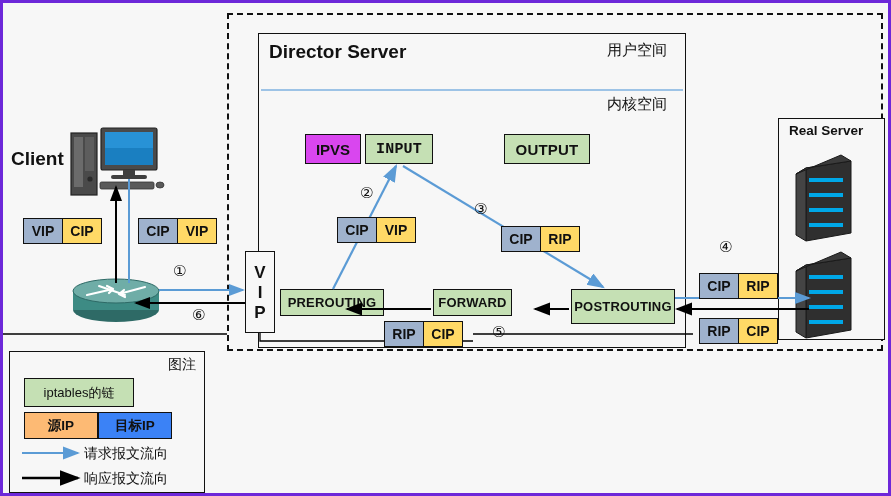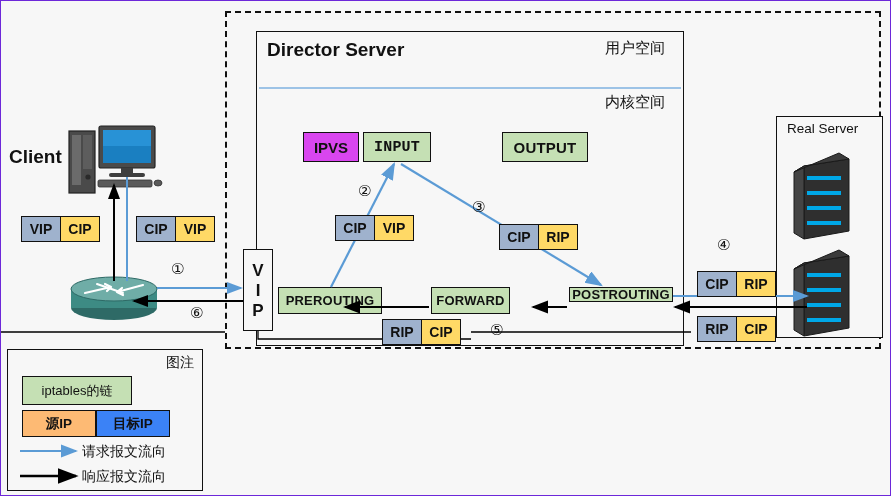--- a/index.html
+++ b/index.html
@@ -3,21 +3,21 @@
 <meta charset="utf-8">
 <style>
   html,body{margin:0;padding:0;}
   body{
     width:891px;height:496px;
     background:#f7f7f7;
     font-family:"Liberation Sans","DejaVu Sans",sans-serif;
     position:relative;overflow:hidden;
   }
   #stage{position:absolute;left:0;top:0;width:891px;height:496px;
-         border:1px solid #6d28d9;box-sizing:border-box;background:#f7f7f7;}
+         border:3px solid #6d28d9;box-sizing:border-box;background:#f7f7f7;}
   .abs{position:absolute;box-sizing:border-box;}
 
   
   .chain{
     background:#c5e0b4;border:1.6px solid #111;
     display:flex;align-items:center;justify-content:center;
     font-weight:bold;color:#111;letter-spacing:.2px;
   }
   .ipvs{
     background:#d946ef;border:1.6px solid #111;
@@ -58,21 +58,21 @@
     display:flex;flex-direction:column;align-items:center;
     justify-content:center;font-weight:bold;font-size:17px;line-height:1.0;
     color:#111;gap:3px;
   }
 
   
   #realserver{
     left:775px;top:115px;width:107px;height:222px;
     border:1.6px solid #111;background:#f7f7f7;
   }
-  #rs-title{left:786px;top:120px;font-size:13.5px;font-weight:normal;color:#111;}
+  #rs-title{left:786px;top:120px;font-size:13.5px;font-weight:bold;color:#111;}
 
   
   #client-label{left:8px;top:145px;font-size:19px;font-weight:bold;color:#111;}
 
   
   #legend{
     left:6px;top:348px;width:196px;height:142px;
     border:1.4px solid #111;background:#f7f7f7;
   }
   #legend-title{position:absolute;right:8px;top:4px;font-size:14px;color:#111;}
@@ -110,21 +110,21 @@
   <div class="abs" id="space-divider"></div>
   <div class="cn-space" style="left:604px;top:38px;">用户空间</div>
   <div class="cn-space" style="left:604px;top:92px;">内核空间</div>
 
   <div class="abs ipvs" style="left:302px;top:131px;width:56px;height:30px;font-size:15px;">IPVS</div>
   <div class="abs chain" style="left:362px;top:131px;width:68px;height:30px;font-size:15px;font-family:Liberation Mono, monospace;">INPUT</div>
   <div class="abs chain" style="left:501px;top:131px;width:86px;height:30px;font-size:15px;">OUTPUT</div>
 
   <div class="abs chain" style="left:277px;top:286px;width:104px;height:27px;font-size:13px;">PREROUTING</div>
   <div class="abs chain" style="left:430px;top:286px;width:79px;height:27px;font-size:13px;">FORWARD</div>
-  <div class="abs chain" style="left:568px;top:286px;width:104px;height:15px;font-size:13px;">POSTROUTING</div>
+  <div class="abs chain" style="left:568px;top:286px;width:104px;height:35px;font-size:13px;">POSTROUTING</div>
 
   <div class="abs" id="vip-box">
     <span>V</span>
     <span>I</span>
     <span>P</span>
   </div>
 
   <div class="abs" id="realserver"></div>
   <div class="abs" id="rs-title">Real Server</div>
 

